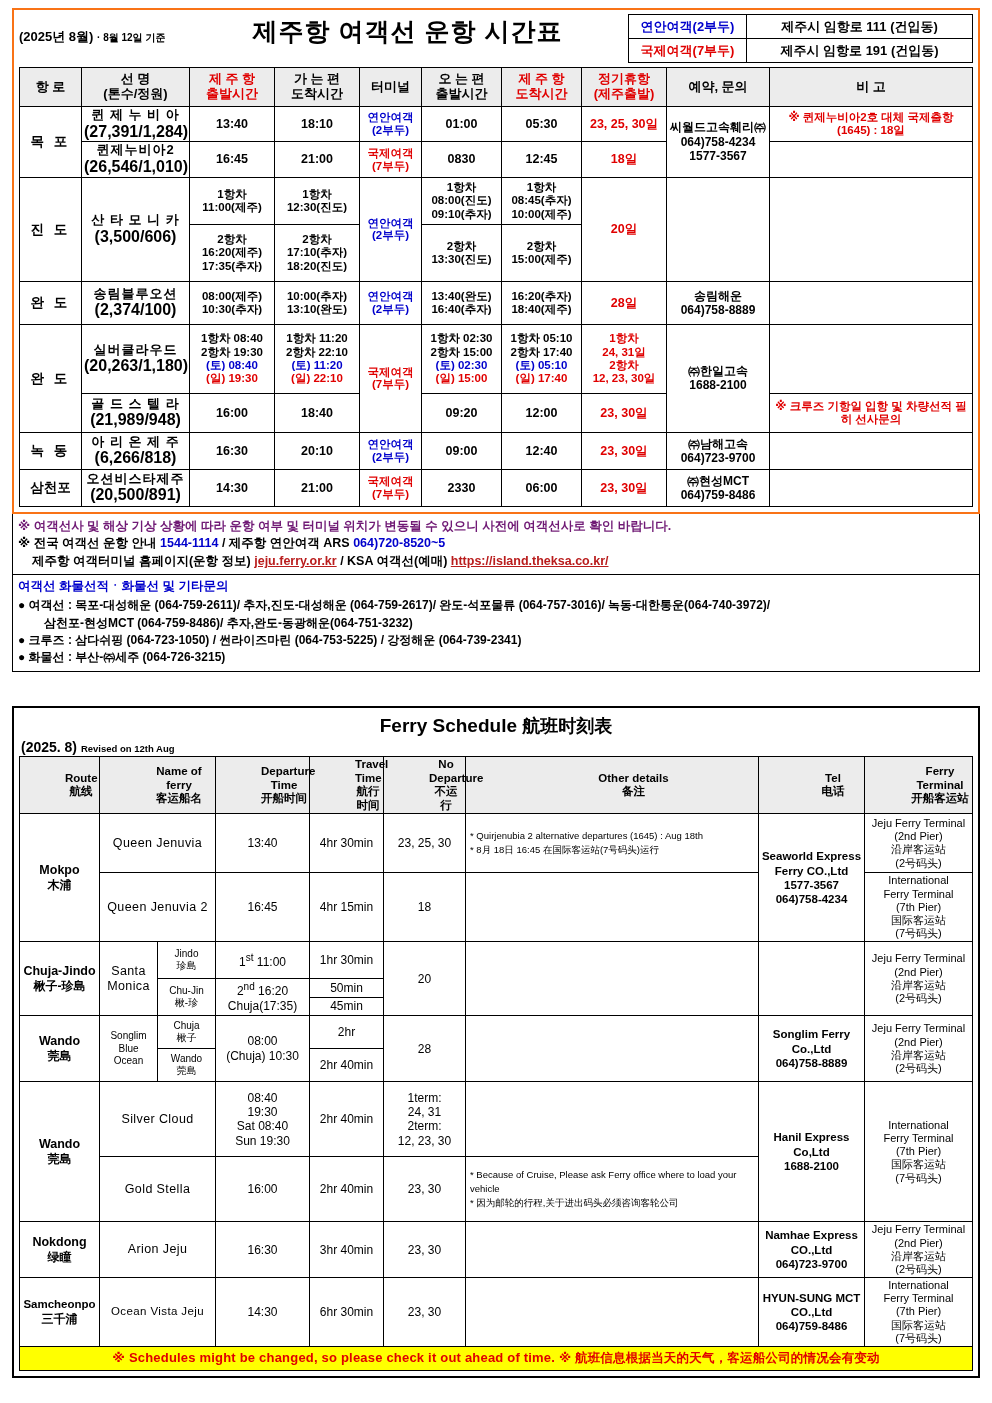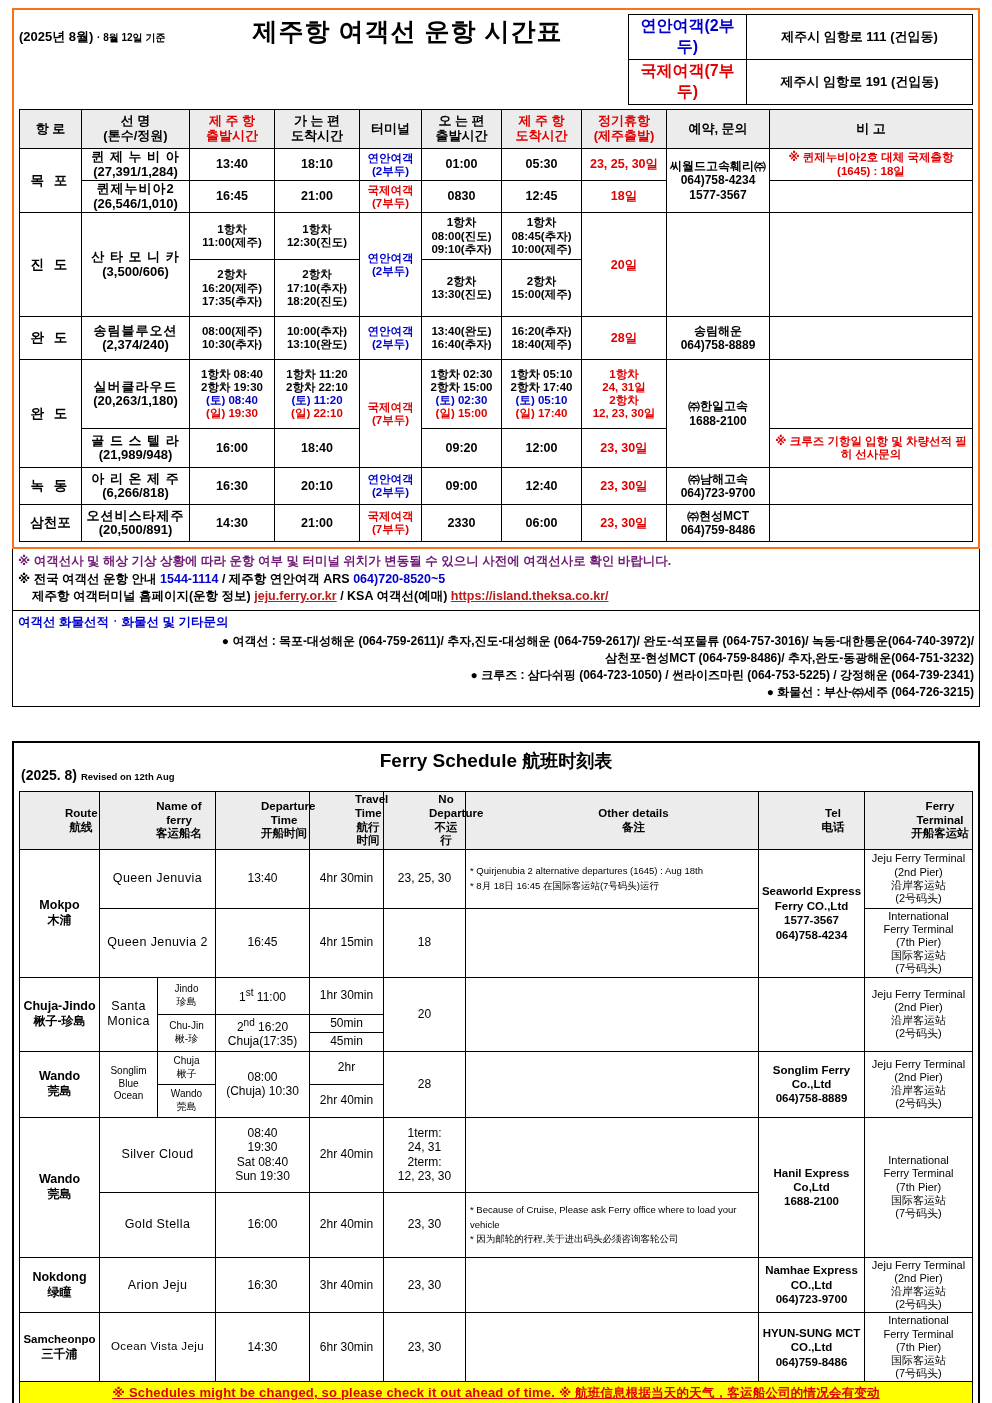--- a/index.html
+++ b/index.html
@@ -17,67 +17,67 @@
   .kr-wrap{border:2px solid #f97316;padding:4px 5px 5px 5px;box-sizing:border-box;}
   .kr-top{display:flex;align-items:flex-start;}
   .kr-top-left{flex:0 0 168px;}
   .kr-title-cell{flex:1 1 auto;text-align:center;}
   .kr-title{font-size:25px;font-weight:bold;letter-spacing:1px;line-height:1.1;padding-top:4px;}
   .kr-dateline{font-size:13px;font-weight:bold;margin-top:14px;white-space:nowrap;}
   .kr-dateline .sub{font-size:10px;font-weight:bold;letter-spacing:0;}
   .kr-addr{flex:0 0 345px;}
   .kr-addr table{width:100%;}
   .kr-addr td{height:21px;font-size:12.5px;font-weight:bold;}
-  .kr-addr td.lbl{width:113px;font-size:16px;}
+  .kr-addr td.lbl{width:113px;font-size:13px;}
   .kr-addr td.val{font-size:13px;}
 
   table.kr-main{margin-top:4px;font-size:12px;}
   table.kr-main th{background:#ececec;font-weight:bold;font-size:13px;line-height:1.12;height:34px;padding:2px 1px;}
   table.kr-main td{height:20px;line-height:1.15;font-size:12.5px;font-weight:bold;}
   table.kr-main td.route{font-size:13.5px;letter-spacing:3px;font-weight:bold;}
   table.kr-main td.ship{font-size:13px;line-height:1.12;letter-spacing:1px;}
-  table.kr-main td.ship .ton{font-size:13px;letter-spacing:0;}
+  table.kr-main td.ship .ton{font-size:16px;letter-spacing:0;}
   table.kr-main td.term{font-size:11.5px;line-height:1.12;font-weight:bold;}
   table.kr-main td.small{font-size:11.5px;line-height:1.15;}
   table.kr-main td.res{font-size:12px;line-height:1.2;}
   table.kr-main td.note{font-size:11.5px;font-weight:bold;}
   .dashed-b{border-bottom:1px dotted #000 !important;}
 
   .kr-notes{border:1.5px solid #000;border-top:none;padding:3px 5px 4px 5px;}
   .kr-notes p{margin:1px 0;font-size:12.5px;font-weight:bold;line-height:1.32;}
   .kr-notes p.warn{color:#701a75;}
   .kr-notes p.indent{padding-left:14px;}
   .kr-notes a{color:#b91c1c;}
 
   .kr-cargo{border:1.5px solid #000;border-top:none;padding:3px 5px 5px 5px;}
   .kr-cargo .hd{color:#0000cc;font-weight:bold;font-size:12.5px;margin-bottom:2px;}
-  .kr-cargo p{margin:1px 0;font-size:12px;font-weight:bold;line-height:1.35;text-align:right;}
+  .kr-cargo p{margin:1px 0;font-size:12px;font-weight:bold;line-height:1.35;}
   .kr-cargo p.indent{padding-left:26px;}
 
   .gap{height:34px;}
 
   
   .en-wrap{border:2px solid #000;padding:4px 5px 5px 5px;box-sizing:border-box;}
   .en-head{position:relative;height:44px;}
   .en-title{text-align:center;font-size:19px;font-weight:bold;padding-top:2px;}
   .en-title .cn{font-size:18px;font-weight:bold;}
-  .en-sub{position:absolute;left:2px;top:20px;font-size:14px;font-weight:bold;white-space:nowrap;}
+  .en-sub{position:absolute;left:2px;top:27px;font-size:14px;font-weight:bold;white-space:nowrap;}
   .en-sub .rev{font-size:9.5px;font-weight:bold;}
 
   table.en-main{font-size:11px;}
   table.en-main th{background:#ececec;font-weight:bold;font-size:11.5px;line-height:1.18;height:38px;padding-left:45px;}
   table.en-main td{height:18px;line-height:1.2;font-size:12px;}
   table.en-main td.route{font-weight:bold;font-size:12.5px;line-height:1.2;}
   table.en-main td.route .cn{font-weight:bold;font-size:12px;}
   table.en-main td.ferry{font-size:12.5px;letter-spacing:.4px;}
   table.en-main td.small{font-size:10px;line-height:1.25;}
   table.en-main td.tel{font-weight:bold;font-size:11.5px;line-height:1.25;}
   table.en-main td.termi{font-size:11px;line-height:1.2;}
   table.en-main td.detail{text-align:left;font-size:9.5px;line-height:1.5;padding-left:4px;}
-  .yellowbar{background:#ffff00;color:#e00000;font-weight:bold;font-size:13px;text-align:center;padding:3px 0;border:1px solid #000;border-top:none;letter-spacing:.2px;text-decoration:underline;}
+  .yellowbar{background:#ffff00;color:#e00000;font-weight:bold;font-size:13px;text-align:center;padding:3px 0;border:1px solid #000;border-top:none;letter-spacing:.2px;}
   .yellowbar .cn{font-size:12.5px;}
 </style>
 </head>
 <body>
 
 <div class="page">
 
   <div class="kr-wrap">
 
     <div class="kr-top">
@@ -243,21 +243,21 @@
         <td class="small">
           <div>2항차</div>
           <div>15:00(제주)</div>
         </td>
       </tr>
 
       <tr>
         <td class="route">완   도</td>
         <td class="ship" style="height:40px">
           <div>송림블루오션</div>
-          <div class="ton">(2,374/240)</div>
+          <div class="ton">(2,374/100)</div>
         </td>
         <td class="small">
           <div>08:00(제주)</div>
           <div>10:30(추자)</div>
         </td>
         <td class="small">
           <div>10:00(추자)</div>
           <div>13:10(완도)</div>
         </td>
         <td class="term blue">

